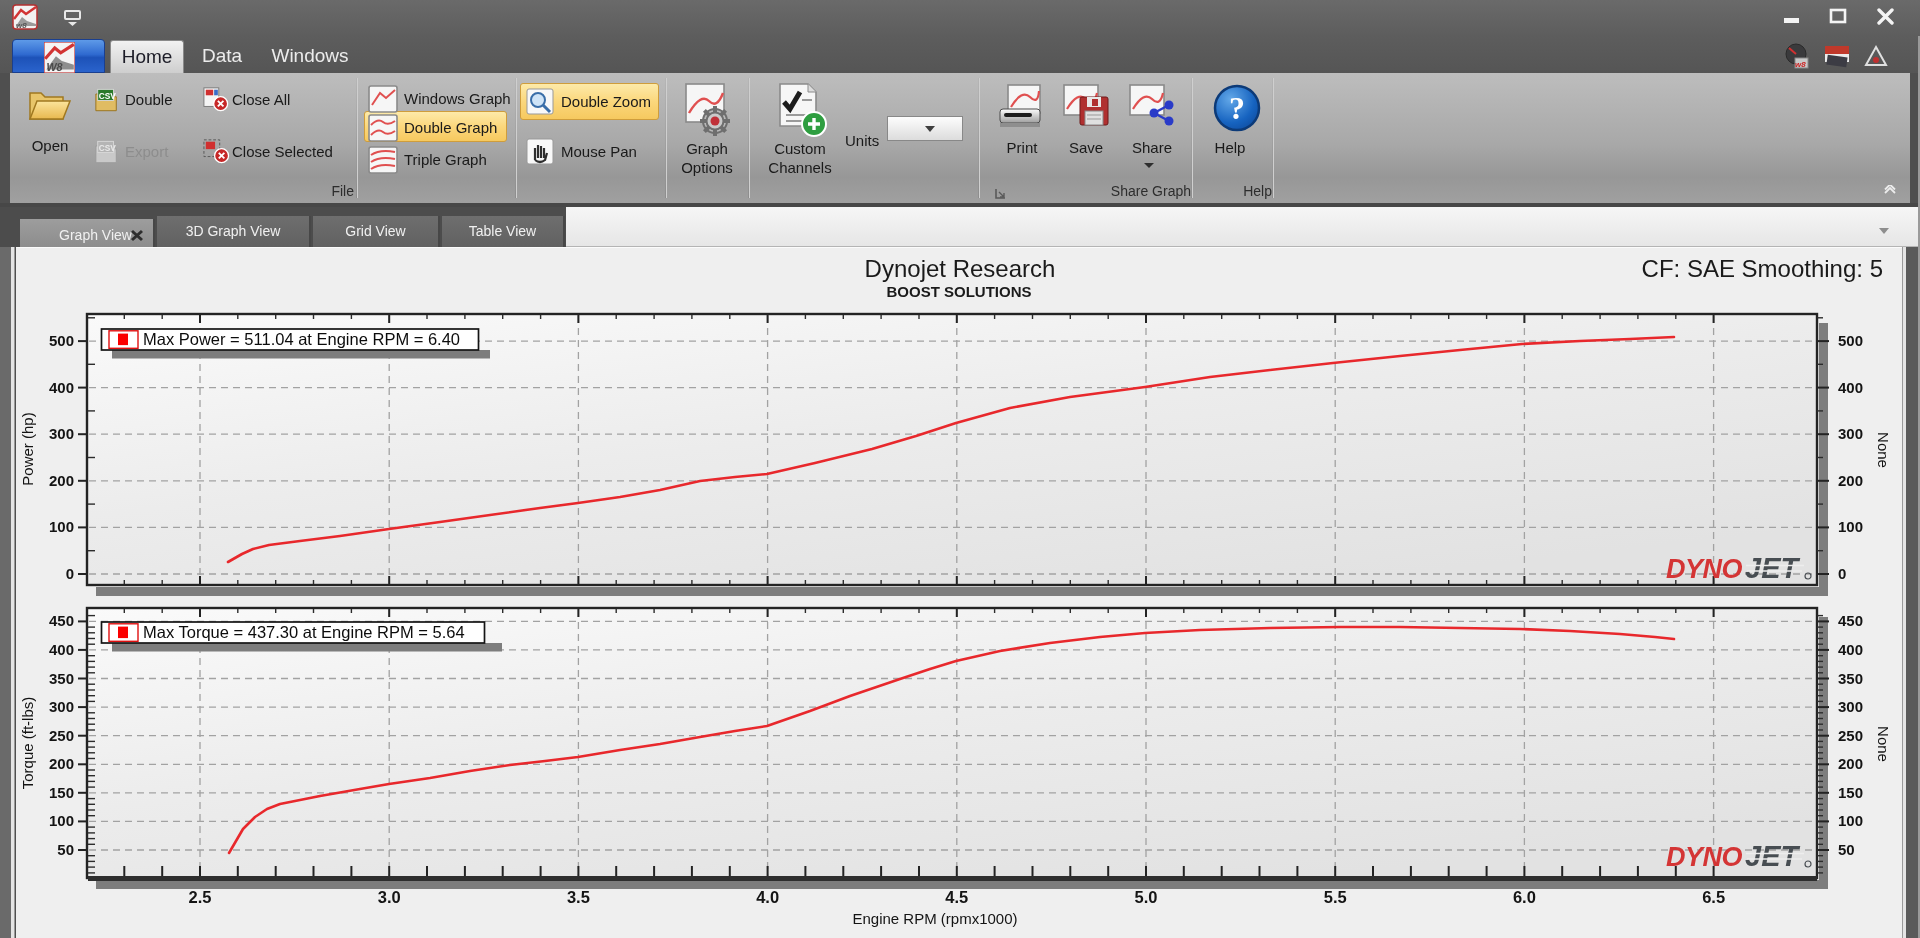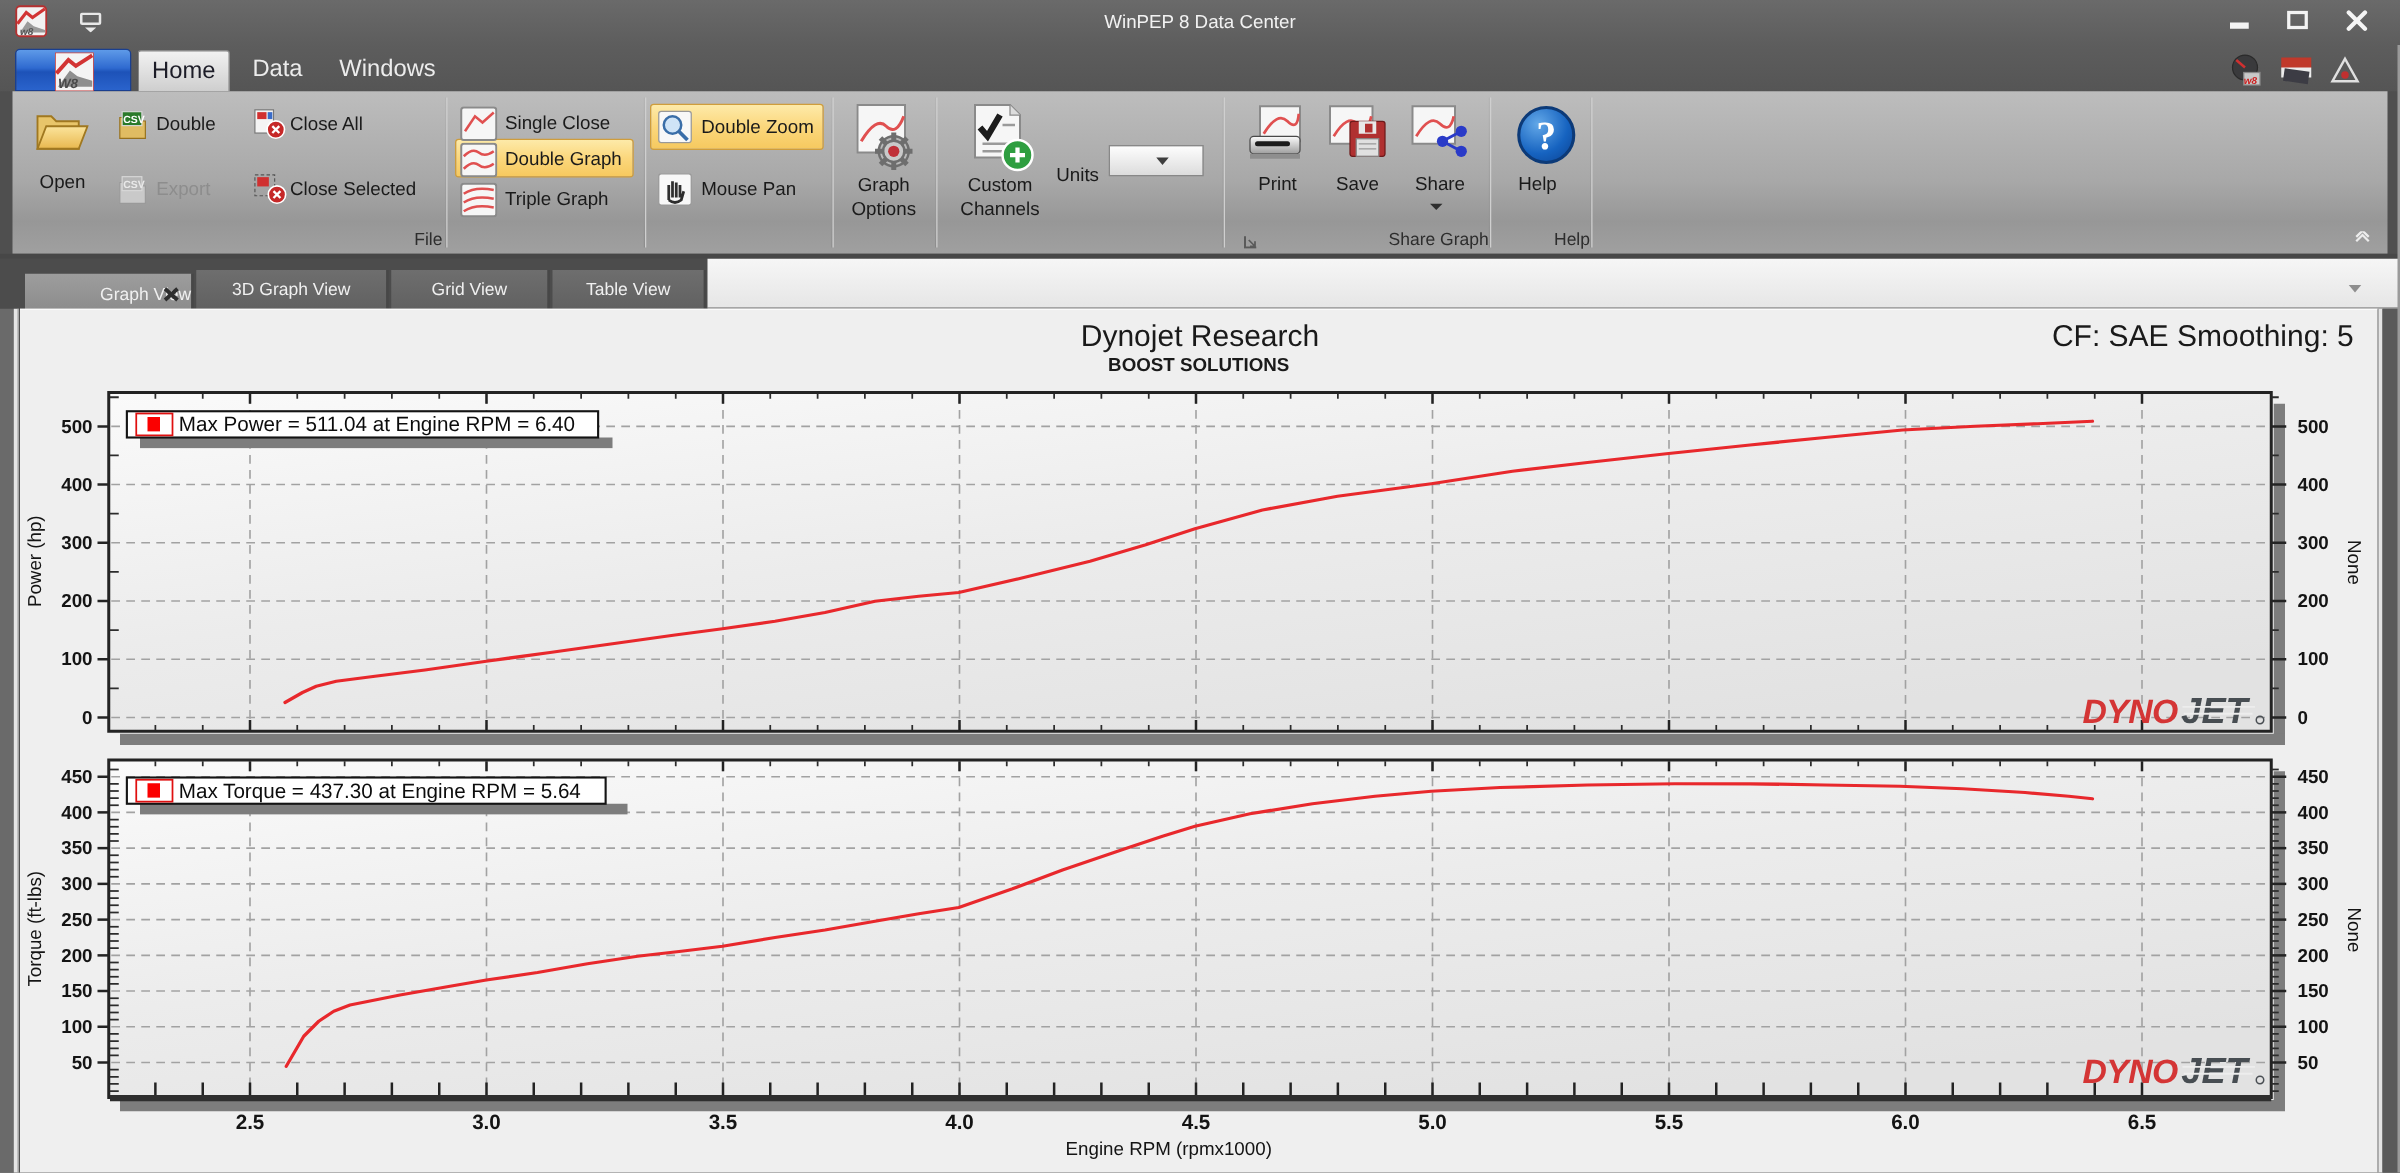--- a/index.html
+++ b/index.html
@@ -12,21 +12,21 @@
 .wtitle{position:absolute;top:9px;width:100%;text-align:center;color:#f2f2f2;font-size:15px}
 .rtab{position:absolute;top:4px;height:33px;color:#ececec;font-size:19px;text-align:center;line-height:31px}
 #hometab{background:linear-gradient(#f2f2f2,#e2e2e2 45%,#cecece);color:#1d1d28;border-radius:3px 3px 0 0;border:1px solid #8a8a8a;border-bottom:none}
 #appbtn{position:absolute;left:12px;top:3px;width:93px;height:34px;background:linear-gradient(#5e9ae8,#2f6ad0 45%,#1d52b8 55%,#2a63cc);border-radius:4px 4px 0 0;border:1px solid #1a3f8f}
 .group-label{position:absolute;bottom:4px;width:100%;text-align:right;font-size:14px;color:#2d2d2d}
 .gsep{position:absolute;top:5px;height:120px;width:2px;background:linear-gradient(#b5b5b5,#8d8d8d);border-right:1px solid #cfcfcf}
 .biglbl{position:absolute;font-size:15px;color:#1a1a1a;text-align:center}
 .small-lbl{position:absolute;font-size:15px;color:#1a1a1a;line-height:24px}
 .ylw{position:absolute;background:linear-gradient(#fdeaa9,#fbd77c 50%,#f6c95f);border:1px solid #cf9d3c;border-radius:3px}
 .dtab{position:absolute;top:9px;height:31px;background:linear-gradient(#6e6e6e,#616161);border-right:2px solid #474747;color:#f0f0f0;font-size:14px;text-align:center;line-height:30px}
-#activetab{background:linear-gradient(#9d9d9d,#8a8a8a);top:12px;height:33px;line-height:32px;text-align:right;padding-left:18px}
+#activetab{background:linear-gradient(#9d9d9d,#8a8a8a);top:12px;height:33px;line-height:32px;text-align:center;padding-left:18px}
 .grid{stroke:#a2a2a2;stroke-width:1.3;stroke-dasharray:7 5;fill:none}
 .tick{stroke:#232323;stroke-width:2}
 .mtick{stroke:#2c2c2c;stroke-width:1.4}
 .axnum{font-family:"Liberation Sans",sans-serif;font-size:15px;font-weight:bold;fill:#141414}
 .axnumx{font-family:"Liberation Sans",sans-serif;font-size:16.5px;font-weight:bold;fill:#141414}
 .axtitle{font-family:"Liberation Sans",sans-serif;font-size:15px;fill:#141414}
 .legtxt{font-family:"Liberation Sans",sans-serif;font-size:16.5px;fill:#0c0c0c}
 .dj1,.dj2{font-family:"Liberation Sans",sans-serif;font-size:27px;font-weight:bold;font-style:italic;letter-spacing:-0.5px}
 .dj2{font-size:29px;letter-spacing:0}
 .dj1{fill:#d43535}.dj2{fill:#474d52}
@@ -35,21 +35,20 @@
 <svg class="abs" style="left:12px;top:4px" width="26" height="27" viewBox="0 0 26 27">
       <rect x="1" y="1" width="24" height="24" rx="3" fill="#f2f2f2" stroke="#b43030" stroke-width="1.5"></rect>
       <path d="M2 15 L9 6 L14 10 L24 3" stroke="#d23434" stroke-width="2.5" fill="none"></path>
       <path d="M4 22 L10 13 L15 17 L24 20 L24 22 Z" fill="#9a9a9a"></path>
       <text x="4" y="24" font-size="8" font-weight="bold" fill="#555" font-style="italic">w8</text>
     </svg>
 <svg class="abs" style="left:64px;top:10px" width="18" height="16" viewBox="0 0 18 16">
       <rect x="1" y="1" width="15" height="8" rx="1" fill="none" stroke="#e8e8e8" stroke-width="2"></rect>
       <path d="M4 12 L13 12 L8.5 16 Z" fill="#e8e8e8"></path>
     </svg>
-<div class="wtitle">WinPEP 8 Data Center</div>
 <svg class="abs" style="left:1780px;top:8px" width="130" height="20" viewBox="0 0 130 20">
       <rect x="4" y="10" width="15" height="5" fill="#f4f4f4"></rect>
       <rect x="51" y="2" width="14" height="12" fill="none" stroke="#f4f4f4" stroke-width="2.6"></rect>
       <path d="M99 2 L112 15 M112 2 L99 15" stroke="#f4f4f4" stroke-width="3.4" stroke-linecap="round"></path>
     </svg>
 </div>
 <div id="tabrow">
 <div id="appbtn">
       <svg class="abs" style="left:31px;top:2px" width="31" height="31" viewBox="0 0 26 26">
         <rect x="0" y="0" width="26" height="26" fill="#f4f4f4" stroke="#c03030" stroke-width="1"></rect>
@@ -106,21 +105,21 @@
       <path d="M18 16 L24 22 M24 16 L18 22" stroke="#fff" stroke-width="2"></path>
     </svg>
 <div class="small-lbl" style="left:222px;top:67px">Close Selected</div>
 <div class="group-label" style="left:0;width:344px">File</div>
 <div class="gsep" style="left:346px"></div>
 <div class="ylw" style="left:354px;top:38px;width:143px;height:31px"></div>
 <svg class="abs" style="left:358px;top:12px" width="30" height="28" viewBox="0 0 30 28">
       <rect x="1" y="1" width="28" height="26" rx="2" fill="#f6f6f6" stroke="#8a8a8a" stroke-width="1.6"></rect>
       <path d="M4 20 L12 8 L18 13 L27 5" stroke="#e05050" stroke-width="2" fill="none"></path>
     </svg>
-<div class="small-lbl" style="left:394px;top:14px">Single Close</div>
+<div class="small-lbl" style="left:394px;top:14px">Windows Graph</div>
 <svg class="abs" style="left:358px;top:41px" width="30" height="28" viewBox="0 0 30 28">
       <rect x="1" y="1" width="28" height="26" rx="2" fill="#f6f6f6" stroke="#8a8a8a" stroke-width="1.6"></rect>
       <path d="M3 11 Q10 4 15 8 T27 7" stroke="#e05050" stroke-width="2" fill="none"></path>
       <path d="M3 21 Q10 14 15 18 T27 17" stroke="#e05050" stroke-width="2" fill="none"></path>
     </svg>
 <div class="small-lbl" style="left:394px;top:43px">Double Graph</div>
 <svg class="abs" style="left:358px;top:73px" width="30" height="28" viewBox="0 0 30 28">
       <rect x="1" y="1" width="28" height="26" rx="2" fill="#f6f6f6" stroke="#8a8a8a" stroke-width="1.6"></rect>
       <path d="M3 9 Q12 3 27 6" stroke="#e05050" stroke-width="2" fill="none"></path>
       <path d="M3 16 Q12 10 27 13" stroke="#e05050" stroke-width="2" fill="none"></path>

